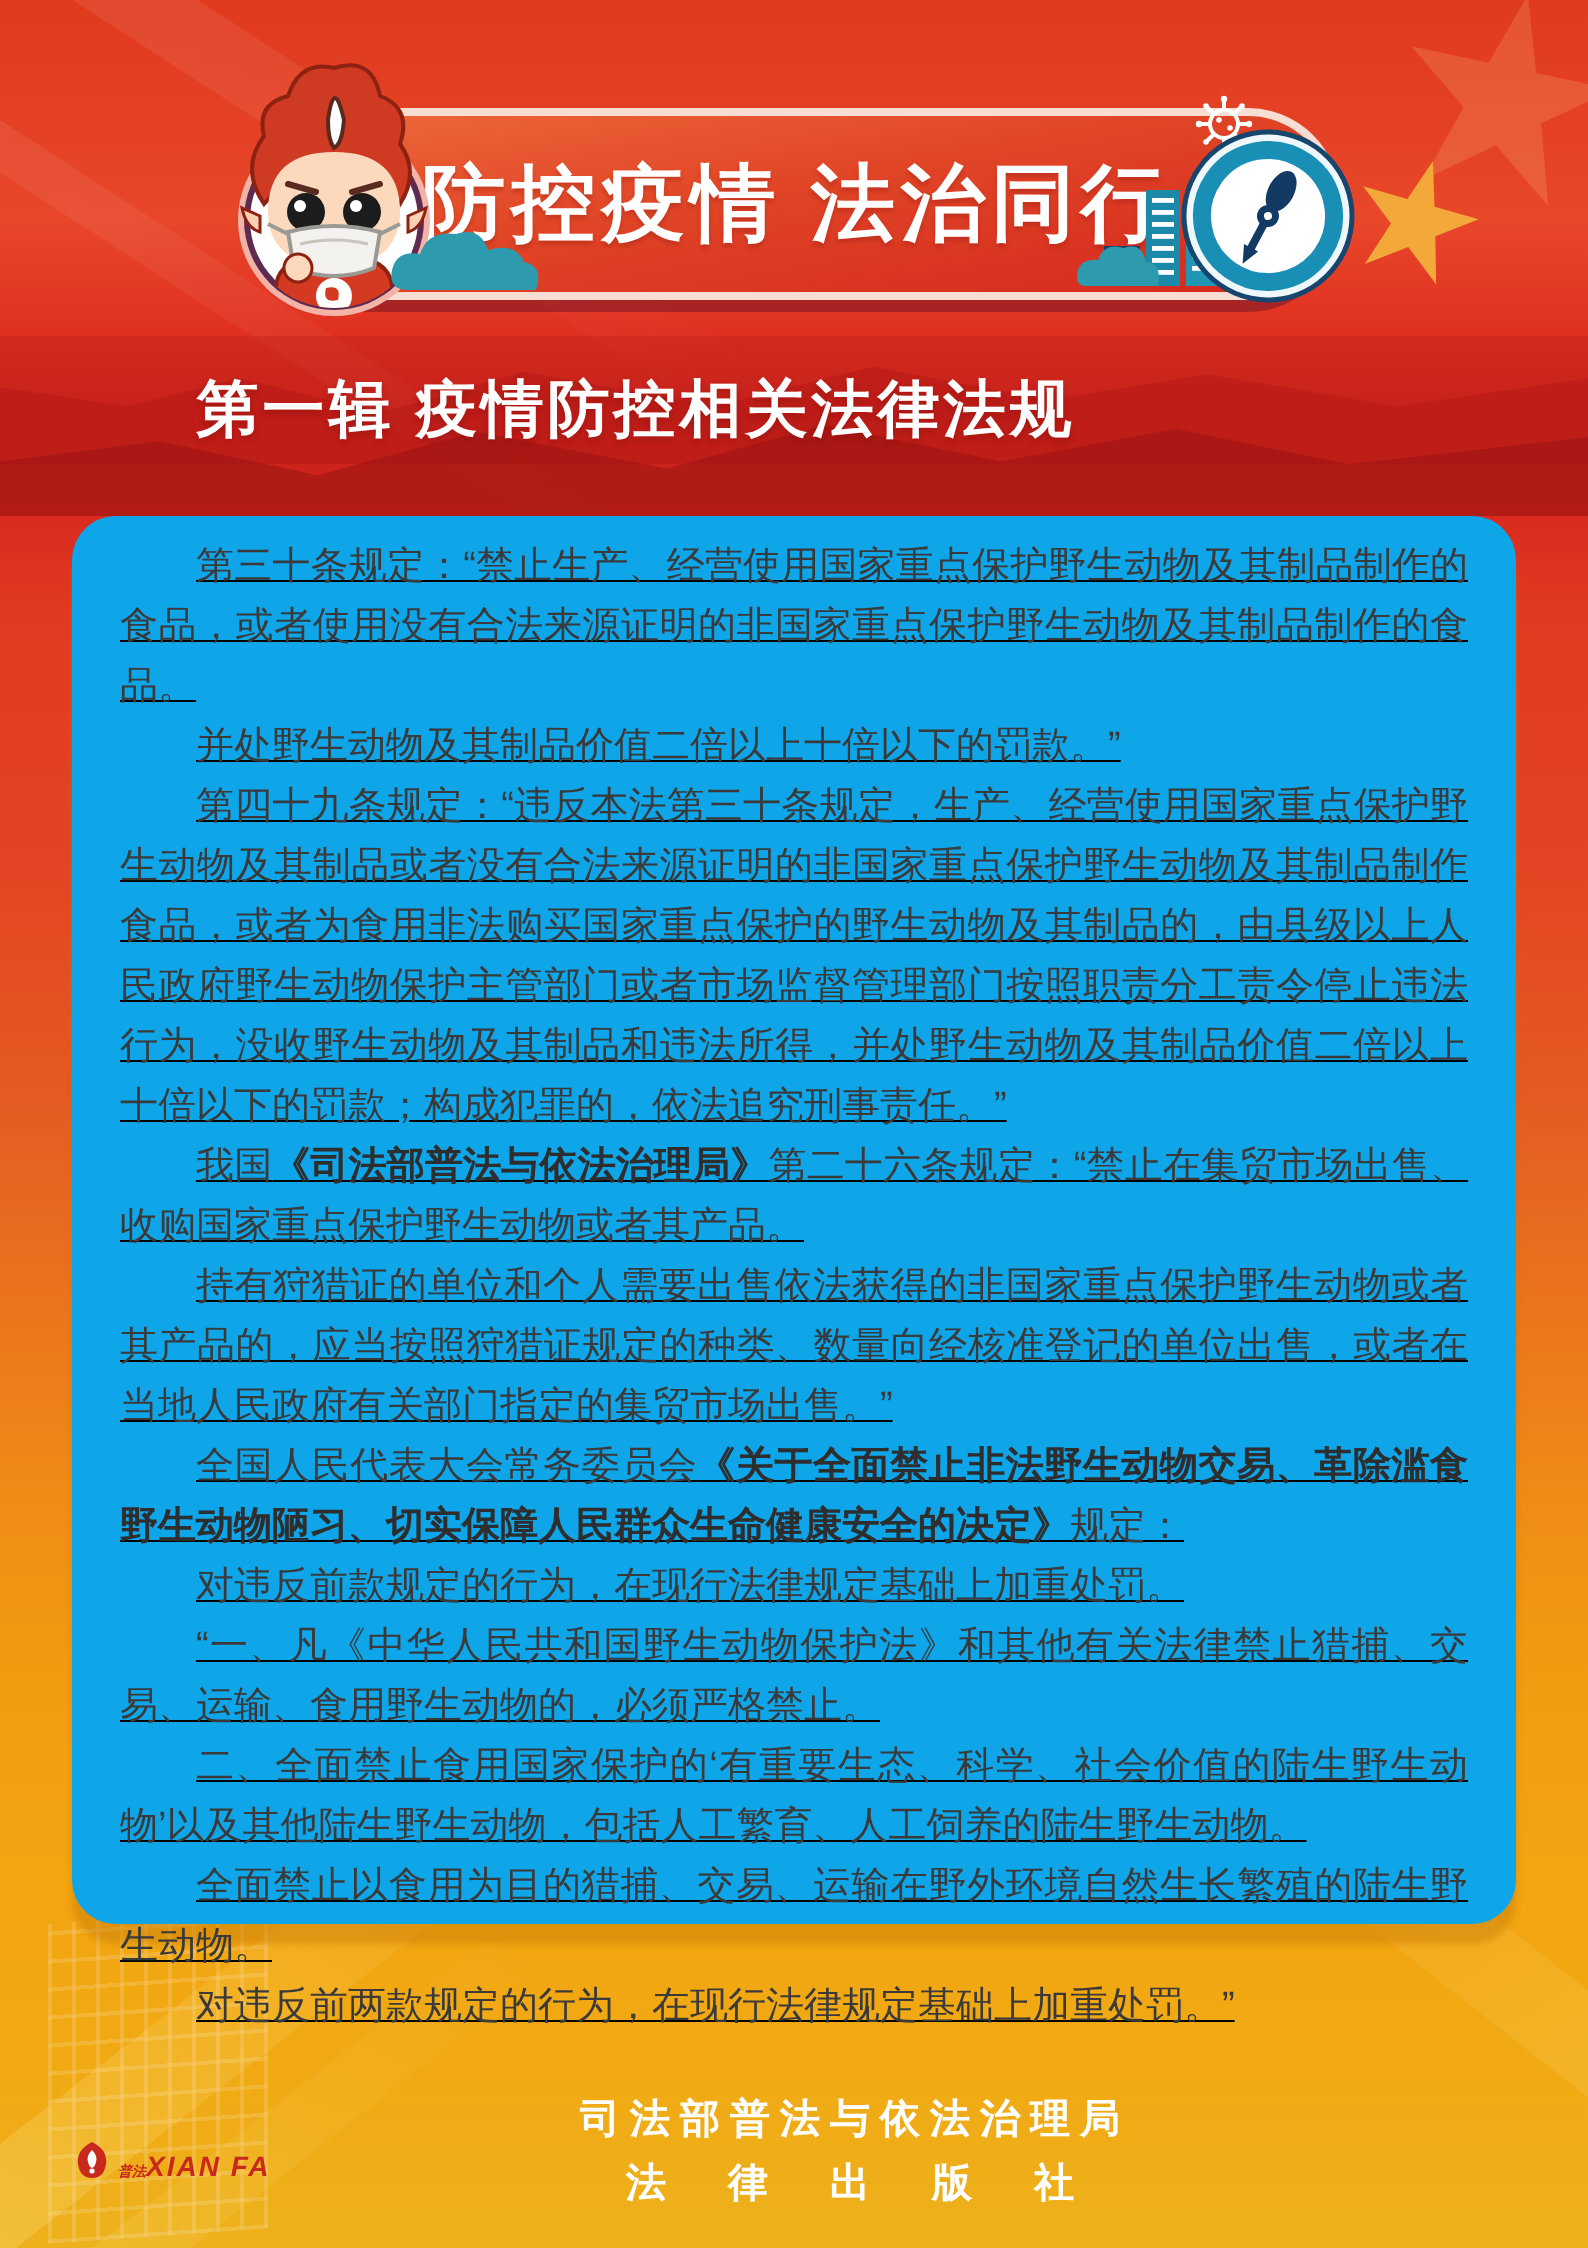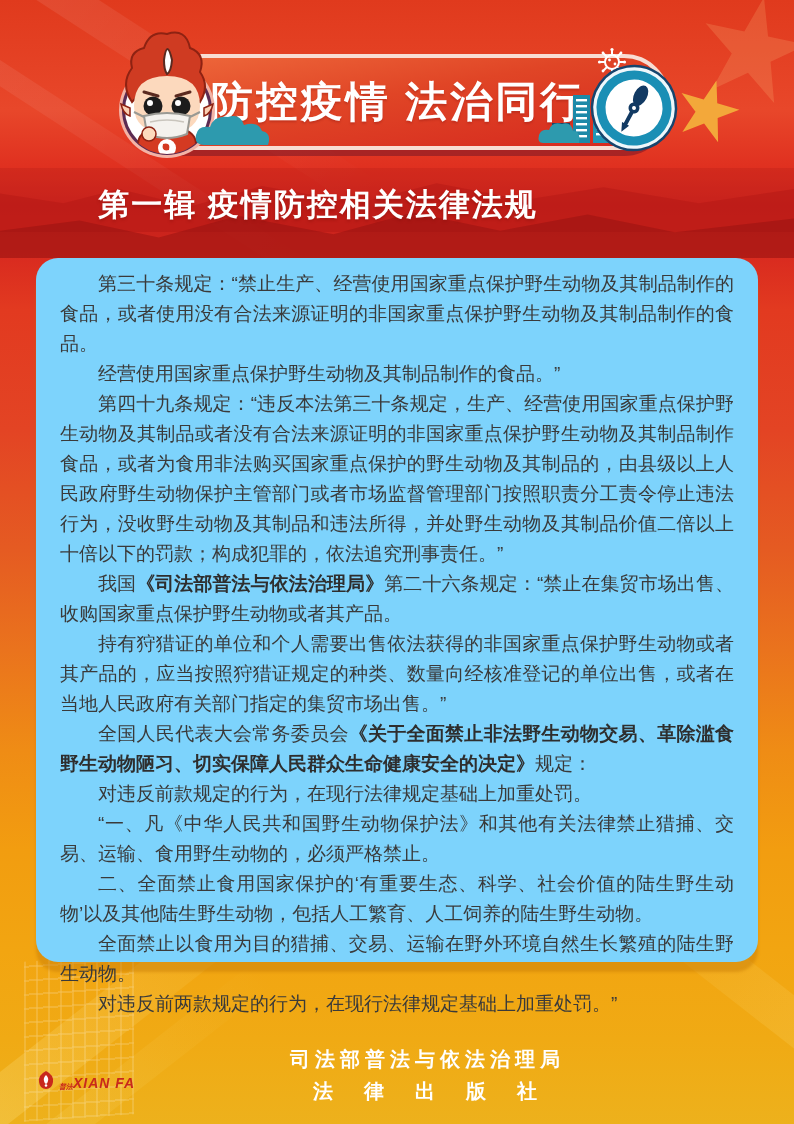--- a/index.html
+++ b/index.html
@@ -48,22 +48,22 @@
   .compass{position:absolute;left:590px;top:64px;z-index:8;transform:rotate(-10deg);}
   .virus{position:absolute;left:596px;top:46px;z-index:8;}
   .star-main{position:absolute;left:676px;top:78px;z-index:1;transform:rotate(16deg);}
   .star-faint{position:absolute;left:698px;top:-6px;z-index:0;opacity:.18;transform:rotate(12deg);}
   
   .subtitle{position:absolute;left:0;top:184px;width:636px;text-align:center;z-index:4;
     color:#fff;font-size:31px;font-weight:900;letter-spacing:2px;
     text-shadow:0 2px 3px rgba(130,15,10,.4);}
   
   .card{position:absolute;left:36px;top:258px;width:722px;height:704px;border-radius:22px;
-    background:#7dd3fc;box-shadow:0 10px 3px rgba(198,122,6,.45);z-index:3;
-    box-sizing:border-box;padding:11px 24px 0 24px;}
+    background:#0ea5e9;box-shadow:0 10px 3px rgba(198,122,6,.45);z-index:3;
+    box-sizing:border-box;padding:11px 24px 0 24px;text-decoration:underline;}
   .card p{margin:0;font-size:19px;line-height:30px;color:#3a3a3a;
     text-align:justify;text-indent:2em;}
   .card .bold{font-weight:700;color:#2e2e2e;}
   
   .footer{position:absolute;left:0;top:1046px;width:794px;text-align:center;z-index:4;color:#fff;margin-left:28px;}
   .footer .line1{font-size:20px;font-weight:700;letter-spacing:5px;margin-right:-5px;}
   .footer .line2{font-size:20px;font-weight:700;letter-spacing:31px;margin-right:-31px;margin-top:5px;}
   .logo{position:absolute;left:36px;top:1070px;z-index:5;display:flex;align-items:flex-end;gap:3px;}
   .logo .txtcol{display:flex;flex-direction:row;line-height:1;align-items:flex-end;}
   .logo .small{font-size:7px;color:#c8291c;font-weight:700;font-style:italic;}
@@ -211,21 +211,21 @@
   </g>
   <circle cx="44" cy="44" r="5.5" fill="#123a63"></circle>
   <circle cx="44" cy="44" r="2" fill="#ffffff"></circle>
 </svg>
 
 <div class="subtitle">第一辑 疫情防控相关法律法规</div>
 
 <div class="card">
   <div id="article">
       <p><span>第三十条规定：“禁止生产、经营使用国家重点保护野生动物及其制品制作的食品，或者使用没有合法来源证明的非国家重点保护野生动物及其制品制作的食品。</span></p>
-      <p><span>经营使用国家重点保护野生动物及其制品制作的食品。”</span></p>
+      <p><span>并处野生动物及其制品价值二倍以上十倍以下的罚款。”</span></p>
       <p><span>第四十九条规定：“违反本法第三十条规定，生产、经营使用国家重点保护野生动物及其制品或者没有合法来源证明的非国家重点保护野生动物及其制品制作食品，或者为食用非法购买国家重点保护的野生动物及其制品的，由县级以上人民政府野生动物保护主管部门或者市场监督管理部门按照职责分工责令停止违法行为，没收野生动物及其制品和违法所得，并处野生动物及其制品价值二倍以上十倍以下的罚款；构成犯罪的，依法追究刑事责任。”</span></p>
       <p><span>我国</span><span class="bold">《司法部普法与依法治理局》</span><span>第二十六条规定：“禁止在集贸市场出售、收购国家重点保护野生动物或者其产品。</span></p>
       <p><span>持有狩猎证的单位和个人需要出售依法获得的非国家重点保护野生动物或者其产品的，应当按照狩猎证规定的种类、数量向经核准登记的单位出售，或者在当地人民政府有关部门指定的集贸市场出售。”</span></p>
       <p><span>全国人民代表大会常务委员会</span><span class="bold">《关于全面禁止非法野生动物交易、革除滥食野生动物陋习、切实保障人民群众生命健康安全的决定》</span><span>规定：</span></p>
       <p><span>对违反前款规定的行为，在现行法律规定基础上加重处罚。</span></p>
       <p><span>“一、凡《中华人民共和国野生动物保护法》和其他有关法律禁止猎捕、交易、运输、食用野生动物的，必须严格禁止。</span></p>
       <p><span>二、全面禁止食用国家保护的‘有重要生态、科学、社会价值的陆生野生动物’以及其他陆生野生动物，包括人工繁育、人工饲养的陆生野生动物。</span></p>
       <p><span>全面禁止以食用为目的猎捕、交易、运输在野外环境自然生长繁殖的陆生野生动物。</span></p>
       <p><span>对违反前两款规定的行为，在现行法律规定基础上加重处罚。”</span></p>
     </div>

